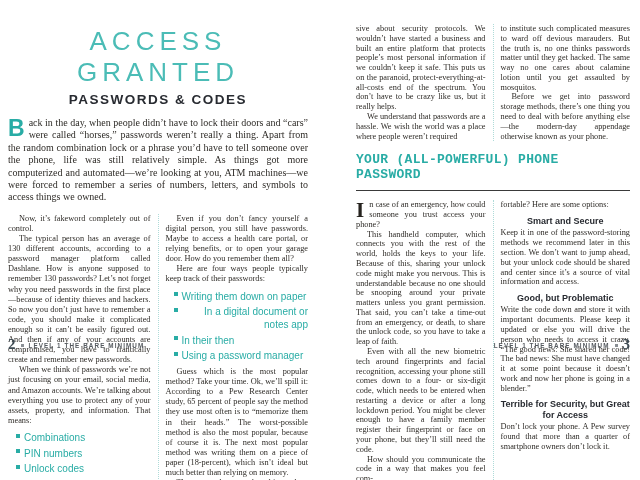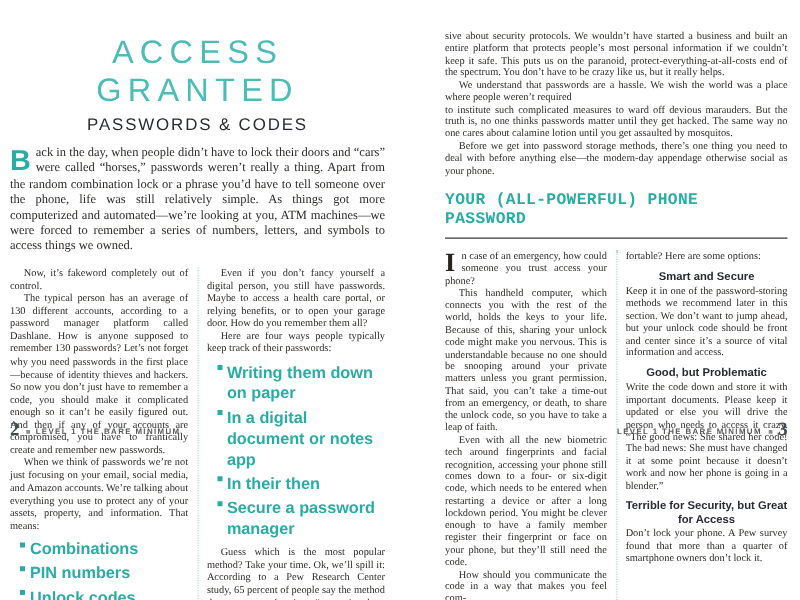--- a/index.html
+++ b/index.html
@@ -7,21 +7,21 @@
        font-family:"Liberation Serif", serif;color:var(--ink,#2e2b27);
        -webkit-font-smoothing:antialiased;}
   .page{position:absolute;top:16px;height:344px;box-sizing:border-box;background:#fff;}
   #page-left{left:0;width:320px;padding:8px 12px 0 8px;}
   #page-right{left:320px;width:320px;padding:8px 10px 0 36px;}
 
   
   .chapter-title{font-family:"Liberation Sans",sans-serif;font-weight:400;
     font-size:26px;letter-spacing:5px;color:var(--accent_light,#4bbcb6);
     text-align:center;margin-top:2px;}
-  .chapter-subtitle{font-family:"Liberation Sans",sans-serif;font-weight:400;
+  .chapter-subtitle{font-family:"Liberation Sans",sans-serif;font-weight:700;
     font-size:13.5px;letter-spacing:1.5px;color:var(--heading_dark,#282b31);
     text-align:center;margin-top:4px;}
 
   .intro{font-size:10px;line-height:1.24;text-align:justify;margin-top:10px;}
   .dropcap-b{float:left;font-family:"Liberation Sans",sans-serif;font-weight:700;
     font-size:23px;line-height:20px;color:var(--accent,#29aca5);margin:1px 4px 0 0;}
   .dropcap-i{float:left;font-family:"Liberation Serif",serif;font-weight:700;
     font-size:21px;line-height:18px;color:#26231f;margin:1px 5px 0 0;}
 
   
@@ -29,22 +29,22 @@
   .col{flex:1 1 0;min-width:0;}
   .vdiv{flex:0 0 0;border-left:1px dotted var(--divider,#aedbd8);margin:0 7px;}
 
   .body-p{font-size:8.3px;line-height:1.22;text-align:justify;margin:0 0 0 0;}
   .rp .body-p{line-height:1.18;}
   .pind{text-indent:11px;}
 
   
   ul.blist{list-style:none;margin:5px 0 5px 8px;padding:0;}
   ul.blist li{display:flex;margin-bottom:2.5px;
-    font-family:"Liberation Sans",sans-serif;font-weight:700;font-size:13px;
-    line-height:1.3;color:var(--accent,#29aca5);}
+    font-family:"Liberation Sans",sans-serif;font-weight:400;font-size:10px;
+    line-height:1.3;color:var(--accent,#29aca5);text-align:right;}
   .sq{flex:0 0 auto;width:4px;height:4px;background:var(--accent,#29aca5);
     margin:2.5px 4px 0 0;}
 
   
   .section-head-row{border-bottom:1.5px solid var(--rule,#3a3a3a);
     padding:6px 0 7px 0;margin-top:6px;}
   .section-heading{font-family:Liberation Mono, monospace;font-weight:700;
     font-size:13px;line-height:1.15;letter-spacing:.3px;
     color:var(--accent,#29aca5);max-width:230px;}
 
@@ -119,67 +119,67 @@
         <li>
             <span class="sq"></span>
             <span>In a digital document or notes app</span>
           </li>
         <li>
             <span class="sq"></span>
             <span>In their then</span>
           </li>
         <li>
             <span class="sq"></span>
-            <span>Secure a password manager</span>
+            <span>Using a password manager</span>
           </li>
       </ul>
       <p class="body-p pind">Guess which is the most popular method? Take your time. Ok, we’ll spill it: According to a Pew Research Center study, 65 percent of people say the method they use most often is to “memorize them in their heads.” The worst-possible method is also the most popular, because of course it is. The next most popular method was writing them on a piece of paper (18-percent), which isn’t ideal but much better than relying on memory.</p>
       <p class="body-p pind">The reason these numbers hit so close to home for us is because our company is maniacally obses-</p>
     </div>
   </div>
 
   <div class="footer" id="footer-left">
     <span class="pg-num">2</span>
     <span class="f-sq"></span>
     <span class="f-label">LEVEL 1 THE BARE MINIMUM</span>
   </div>
 </div>
 
 <div class="page rp" id="page-right">
 
-  <div class="cols" style="margin-top:0;flex-direction:column;">
+  <div class="cols" style="margin-top:0;">
     <div class="col">
       <p class="body-p">sive about security protocols. We wouldn’t have started a business and built an entire platform that protects people’s most personal information if we couldn’t keep it safe. This puts us on the paranoid, protect-everything-at-all-costs end of the spectrum. You don’t have to be crazy like us, but it really helps.</p>
       <p class="body-p pind">We understand that passwords are a hassle. We wish the world was a place where people weren’t required</p>
     </div>
     <div class="vdiv"></div>
     <div class="col">
       <p class="body-p">to institute such complicated measures to ward off devious marauders. But the truth is, no one thinks passwords matter until they get hacked. The same way no one cares about calamine lotion until you get assaulted by mosquitos.</p>
-      <p class="body-p pind">Before we get into password storage methods, there’s one thing you need to deal with before anything else—the modern-day appendage otherwise social as your phone.</p>
+      <p class="body-p pind">Before we get into password storage methods, there’s one thing you need to deal with before anything else—the modern-day appendage otherwise known as your phone.</p>
     </div>
   </div>
 
   <div class="section-head-row">
     <div class="section-heading">YOUR (ALL-POWERFUL) PHONE PASSWORD</div>
   </div>
 
   <div class="cols">
     <div class="col">
       <p class="body-p">
         <span class="dropcap-i">I</span><span>n case of an emergency, how could someone you trust access your phone?</span>
       </p>
       <p class="body-p pind">This handheld computer, which connects you with the rest of the world, holds the keys to your life. Because of this, sharing your unlock code might make you nervous. This is understandable because no one should be snooping around your private matters unless you grant permission. That said, you can’t take a time-out from an emergency, or death, to share the unlock code, so you have to take a leap of faith.</p>
       <p class="body-p pind">Even with all the new biometric tech around fingerprints and facial recognition, accessing your phone still comes down to a four- or six-digit code, which needs to be entered when restarting a device or after a long lockdown period. You might be clever enough to have a family member register their fingerprint or face on your phone, but they’ll still need the code.</p>
       <p class="body-p pind">How should you communicate the code in a way that makes you feel com-</p>
     </div>
     <div class="vdiv"></div>
     <div class="col">
       <p class="body-p">fortable? Here are some options:</p>
       <div class="subhead">Smart and Secure</div>
-      <p class="body-p">Keep it in one of the password-storing methods we recommend later in this section. We don’t want to jump ahead, but your unlock code should be front and center since it’s a source of vital information and access.</p>
+      <p class="body-p">Keep it in one of the password-storing methods we recommend later in this section. We don’t want to jump ahead, but your unlock code should be shared and center since it’s a source of vital information and access.</p>
       <div class="subhead">Good, but Problematic</div>
       <p class="body-p">Write the code down and store it with important documents. Please keep it updated or else you will drive the person who needs to access it crazy. “The good news: She shared her code! The bad news: She must have changed it at some point because it doesn’t work and now her phone is going in a blender.”</p>
       <div class="subhead">Terrible for Security, but Great for Access</div>
       <p class="body-p">Don’t lock your phone. A Pew survey found that more than a quarter of smartphone owners don’t lock it.</p>
     </div>
   </div>
 
   <div class="footer" id="footer-right">
     <span class="f-label">LEVEL 1 THE BARE MINIMUM</span>
     <span class="f-sq"></span>

